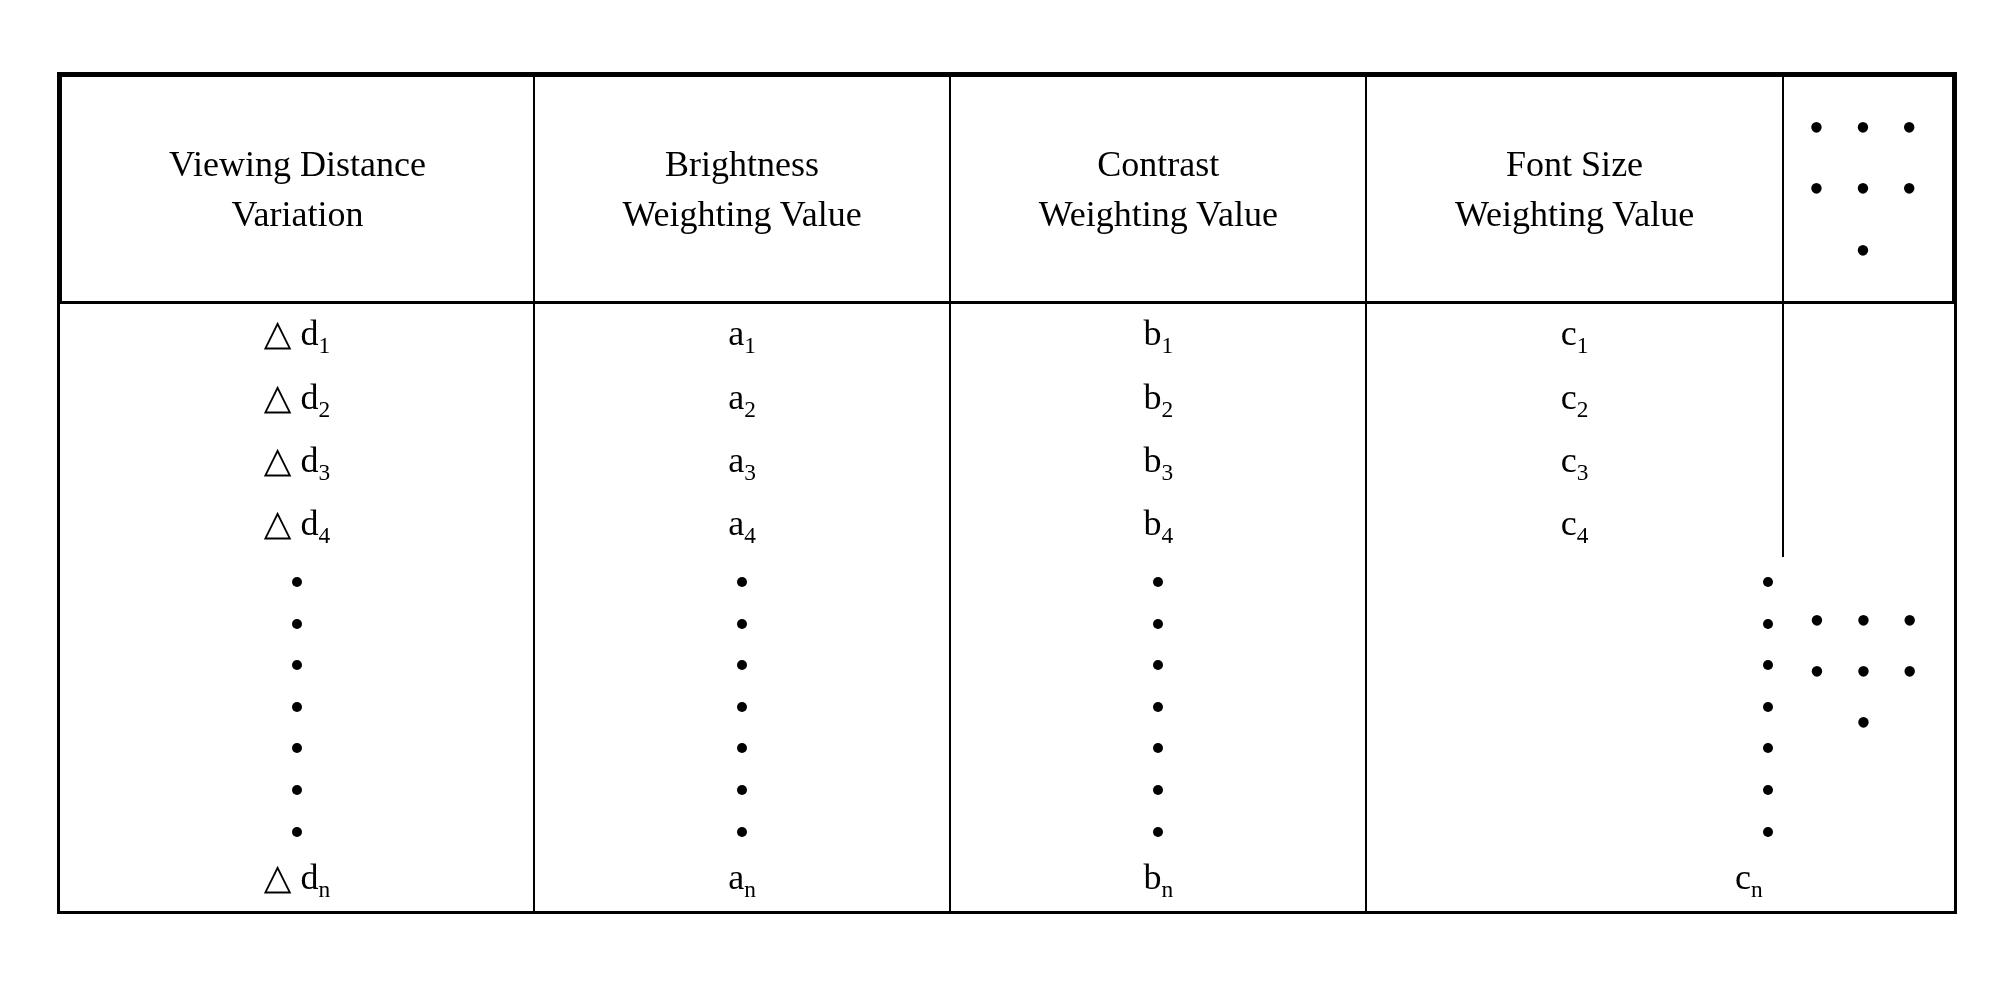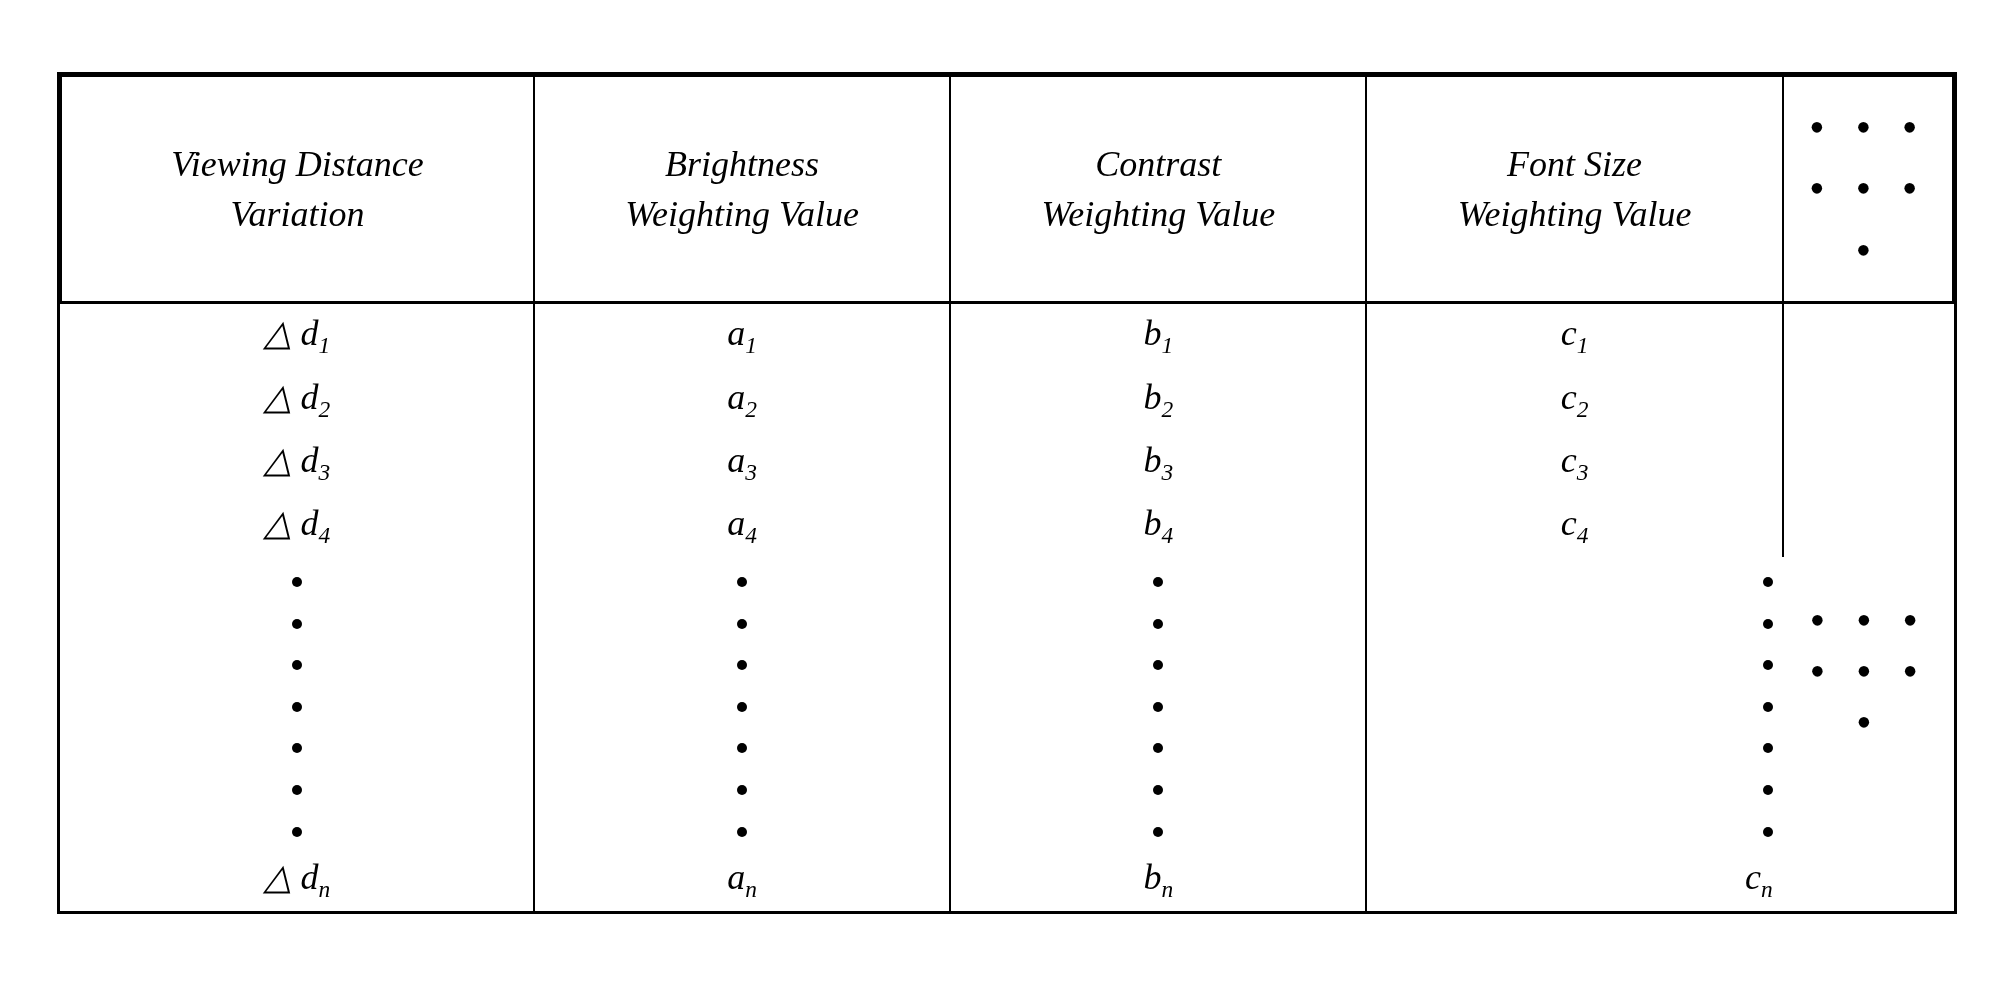--- a/index.html
+++ b/index.html
@@ -14,21 +14,20 @@
       align-items: center;
       justify-content: center;
       width: 2014px;
       height: 986px;
       font-family: 'Times New Roman', Times, serif;
     }
 
     .table-container {
       width: 1900px;
       border: 3px solid #000;
-      font-style: italic;
     }
 
     table {
       width: 100%;
       border-collapse: collapse;
       font-size: 36px;
     }
 
     thead tr th {
       border: 2px solid #000;
@@ -38,21 +37,21 @@
       line-height: 1.4;
       vertical-align: middle;
     }
 
     thead tr {
       border-bottom: 3px solid #000;
     }
 
     tbody tr td {
       border-right: 2px solid #000;
-      padding: 8px 10px;
+      padding: 8px 20px;
       text-align: center;
       vertical-align: middle;
     }
 
     tbody tr td:last-child {
       border-right: none;
       text-align: right;
     }
 
     .col-1 { width: 25%; }

